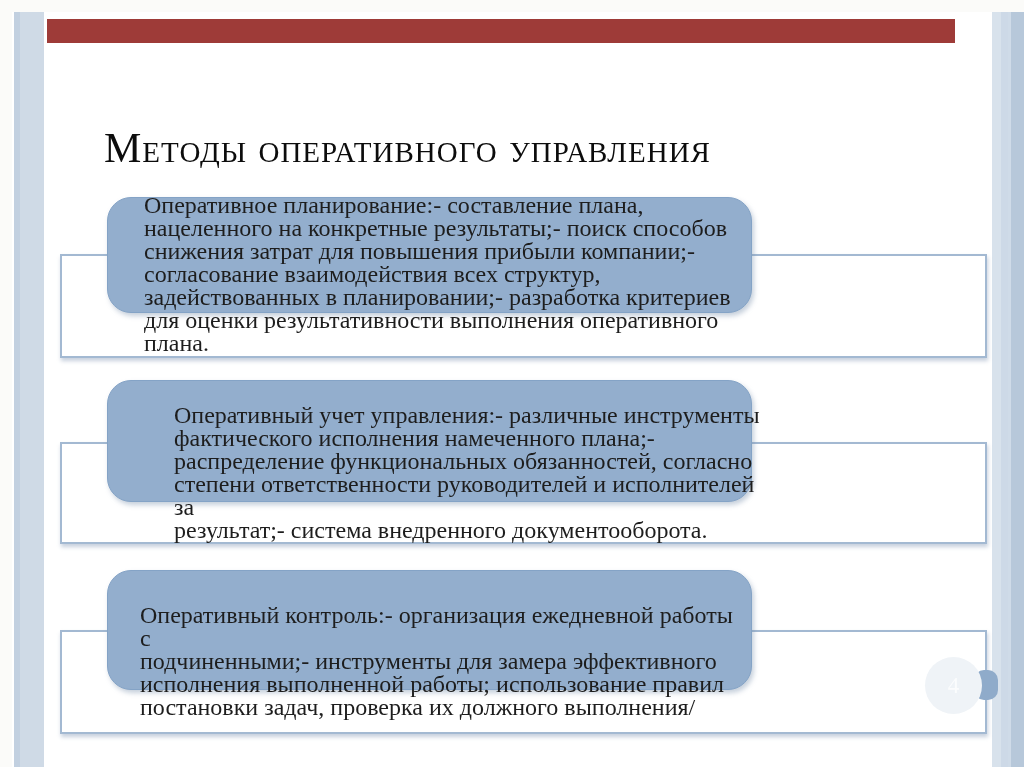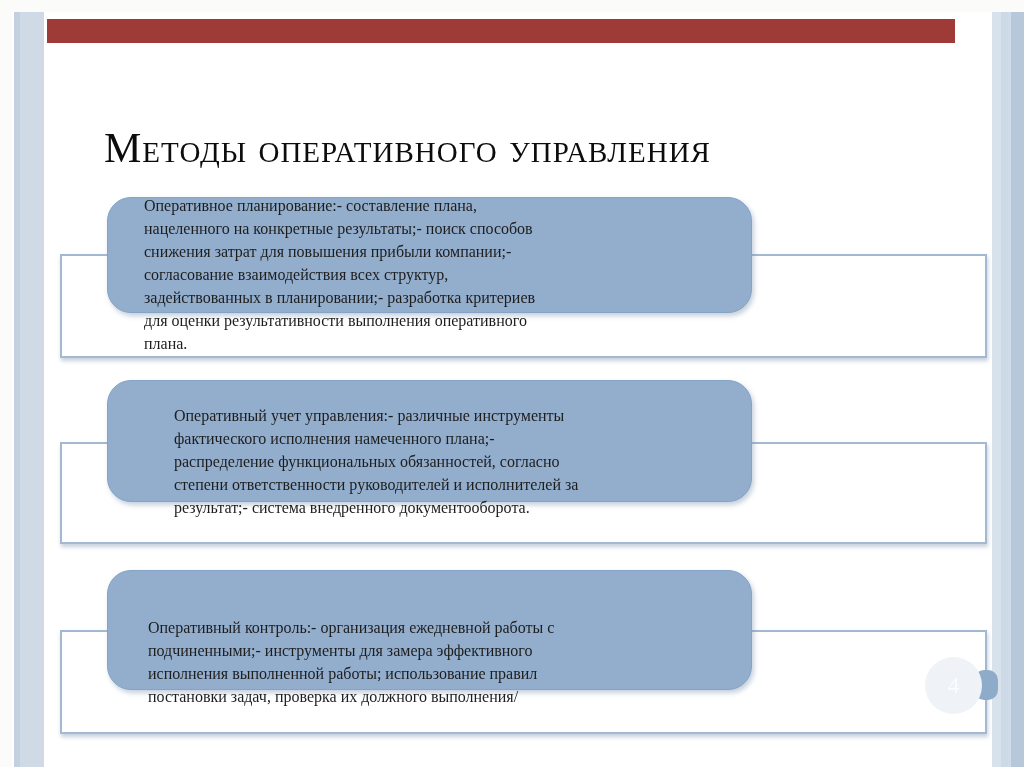--- a/index.html
+++ b/index.html
@@ -58,29 +58,29 @@
     border-radius: 24px;
     box-shadow: 2px 3px 5px rgba(110,135,165,0.40);
   }
   .blue-box-1 { top: 185px; height: 116px; }
   .blue-box-2 { top: 368px; height: 122px; }
   .blue-box-3 { top: 558px; height: 120px; }
   
   .block-text {
     position: absolute;
     font-family: "Liberation Serif", serif;
-    font-size: 16px;
+    font-size: 24px;
     line-height: 23px;
     color: #1d1d1d;
     white-space: pre-line;
     width: 620px;
   }
   .block-text-1 { left: 120px; top: 170px; }
   .block-text-2 { left: 114px; top: 380px; margin-left: 36px; }
-  .block-text-3 { left: 124px; top: 580px; margin-top: 12px; }
+  .block-text-3 { left: 116px; top: 580px; }
   
   .page-bulge {
     position: absolute; left: 962px; top: 658px;
     width: 22px; height: 30px;
     background: #8fabca; border-radius: 10px;
   }
   .page-circle {
     position: absolute; left: 913px; top: 645px;
     width: 57px; height: 57px;
     border-radius: 50%;

